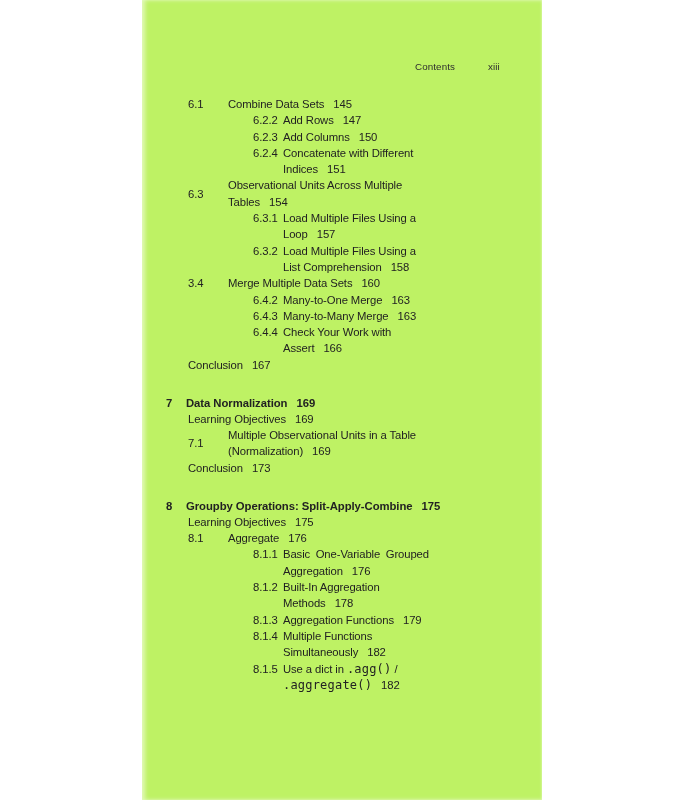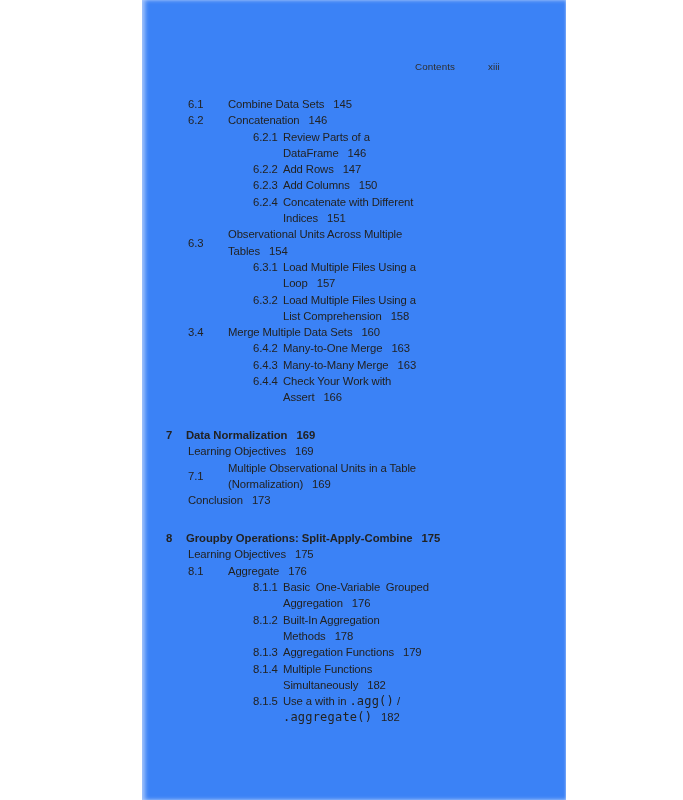--- a/index.html
+++ b/index.html
@@ -6,24 +6,23 @@
   body{
     width:683px;height:800px;
     background:#ffffff;
     font-family:"Liberation Sans", sans-serif;
     overflow:hidden;
   }
   .book-page{
     position:relative;
     width:400px;height:800px;
     margin-left:142px;
-    background:#3b82f6;
+    background:#bef264;
     box-shadow:inset 3px 0 4px rgba(255,255,255,0.55), inset -1px 0 2px rgba(255,255,255,0.3);
     color:#222222;
-    padding-left:24px;
   }
   .running-header{
     position:absolute;top:61px;left:0;right:0;height:14px;
     font-size:9.8px;color:#2e2e2e;letter-spacing:0.1px;
   }
   .running-header .hdr-title{position:absolute;left:273px;}
   .running-header .hdr-page{position:absolute;left:346px;}
   .toc{
     position:absolute;top:96px;left:0;right:0;
     font-size:11.3px;line-height:16.3px;letter-spacing:-0.1px;
@@ -55,33 +54,20 @@
     <span class="hdr-title">Contents</span>
     <span class="hdr-page">xiii</span>
   </div>
   <div class="toc">
       <div class="row section">
         <span class="num">6.1</span>
         <div class="txt">
           <div class="line"><span>Combine Data Sets</span><span class="pg">145</span></div>
         </div>
       </div>
-      <div class="row section">
-        <span class="num">6.2</span>
-        <div class="txt">
-          <div class="line"><span>Concatenation</span><span class="pg">146</span></div>
-        </div>
-      </div>
-      <div class="row subsection">
-        <span class="num">6.2.1</span>
-        <div class="txt">
-          <div class="line"><span>Review Parts of a</span></div>
-          <div class="line"><span>DataFrame</span><span class="pg">146</span></div>
-        </div>
-      </div>
       <div class="row subsection">
         <span class="num">6.2.2</span>
         <div class="txt">
           <div class="line"><span>Add Rows</span><span class="pg">147</span></div>
         </div>
       </div>
       <div class="row subsection">
         <span class="num">6.2.3</span>
         <div class="txt">
           <div class="line"><span>Add Columns</span><span class="pg">150</span></div>
@@ -131,20 +117,25 @@
         <span class="num">6.4.3</span>
         <div class="txt">
           <div class="line"><span>Many-to-Many Merge</span><span class="pg">163</span></div>
         </div>
       </div>
       <div class="row subsection">
         <span class="num">6.4.4</span>
         <div class="txt">
           <div class="line"><span>Check Your Work with</span></div>
           <div class="line"><span>Assert</span><span class="pg">166</span></div>
+        </div>
+      </div>
+      <div class="row plain">
+        <div class="txt">
+          <div class="line"><span>Conclusion</span><span class="pg">167</span></div>
         </div>
       </div>
       <div class="row spacer"></div>
       <div class="row chapter">
         <span class="num">7</span>
         <div class="txt">
           <div class="line"><span>Data Normalization</span><span class="pg">169</span></div>
         </div>
       </div>
       <div class="row plain">
@@ -205,18 +196,18 @@
       <div class="row subsection">
         <span class="num">8.1.4</span>
         <div class="txt">
           <div class="line"><span>Multiple Functions</span></div>
           <div class="line"><span>Simultaneously</span><span class="pg">182</span></div>
         </div>
       </div>
       <div class="row subsection">
         <span class="num">8.1.5</span>
         <div class="txt">
-          <div class="line"><span>Use a with in </span><span class="mono">.agg()</span><span> /</span></div>
+          <div class="line"><span>Use a dict in </span><span class="mono">.agg()</span><span> /</span></div>
           <div class="line"><span class="mono">.aggregate()</span><span class="pg">182</span></div>
         </div>
       </div>
     </div>
 </div>
 
 </body></html>

